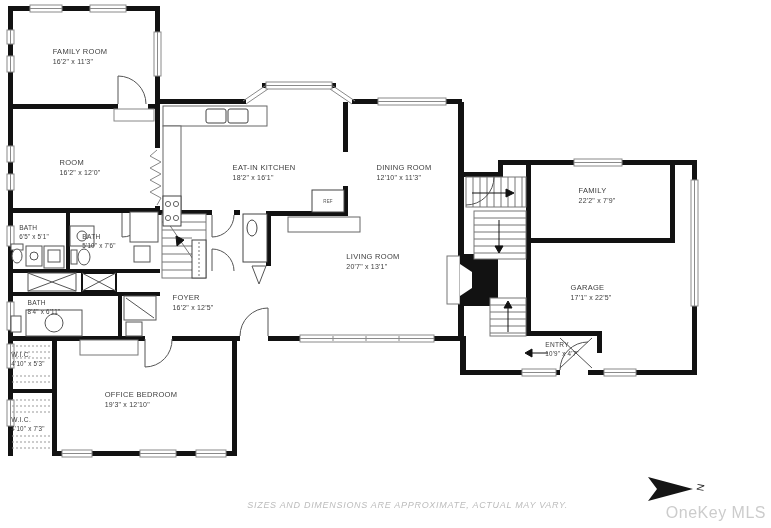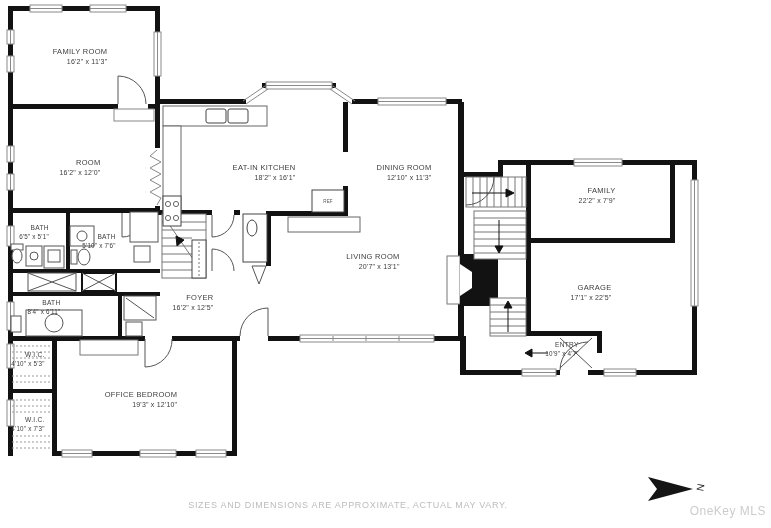--- a/index.html
+++ b/index.html
@@ -1,28 +1,28 @@
 <!DOCTYPE html>
 <html><head>
 <meta charset="utf-8">
 <style>
   html,body{margin:0;padding:0;background:#fff;}
   .stage{position:relative;width:771px;height:528px;background:#ffffff;overflow:hidden;
          font-family:"Liberation Sans",sans-serif;}
   svg.plan{position:absolute;left:0;top:0;}
-  .lbl{position:absolute;transform:translate(-50%,-50%);text-align:right;color:#3c3c3c;
+  .lbl{position:absolute;transform:translate(-50%,-50%);text-align:left;color:#3c3c3c;
        font-size:7.5px;line-height:1.3;letter-spacing:.3px;white-space:nowrap;}
   .lbl .dm{display:block;font-size:7px;letter-spacing:.2px;}
   .lbl .nm{display:block;font-weight:bold;font-weight:500;}
   .sm{font-size:6.6px;}
   .sm .dm{font-size:6.3px;}
   .tiny-ref{position:absolute;transform:translate(-50%,-50%);font-size:4.5px;color:#555;letter-spacing:.2px;}
-  .footer{position:absolute;left:128px;top:500px;width:440px;text-align:center;color:#bcbcbc;
-          font-size:9px;letter-spacing:.7px;}
-  .watermark{position:absolute;right:5px;top:504px;color:#cccccc;font-size:12px;letter-spacing:.5px;}
+  .footer{position:absolute;left:128px;top:500px;width:440px;text-align:right;color:#bcbcbc;
+          font-size:9px;letter-spacing:.7px;font-style:italic;}
+  .watermark{position:absolute;right:5px;top:504px;color:#cccccc;font-size:16px;letter-spacing:.5px;}
   .north{position:absolute;left:697px;top:482px;color:#222;font-size:10px;transform:rotate(100deg);}
 </style>
 </head>
 <body>
 
 <div class="stage">
 
 <svg class="plan" width="771" height="528" viewBox="0 0 771 528">
 
   <g fill="#121212" stroke="none">

